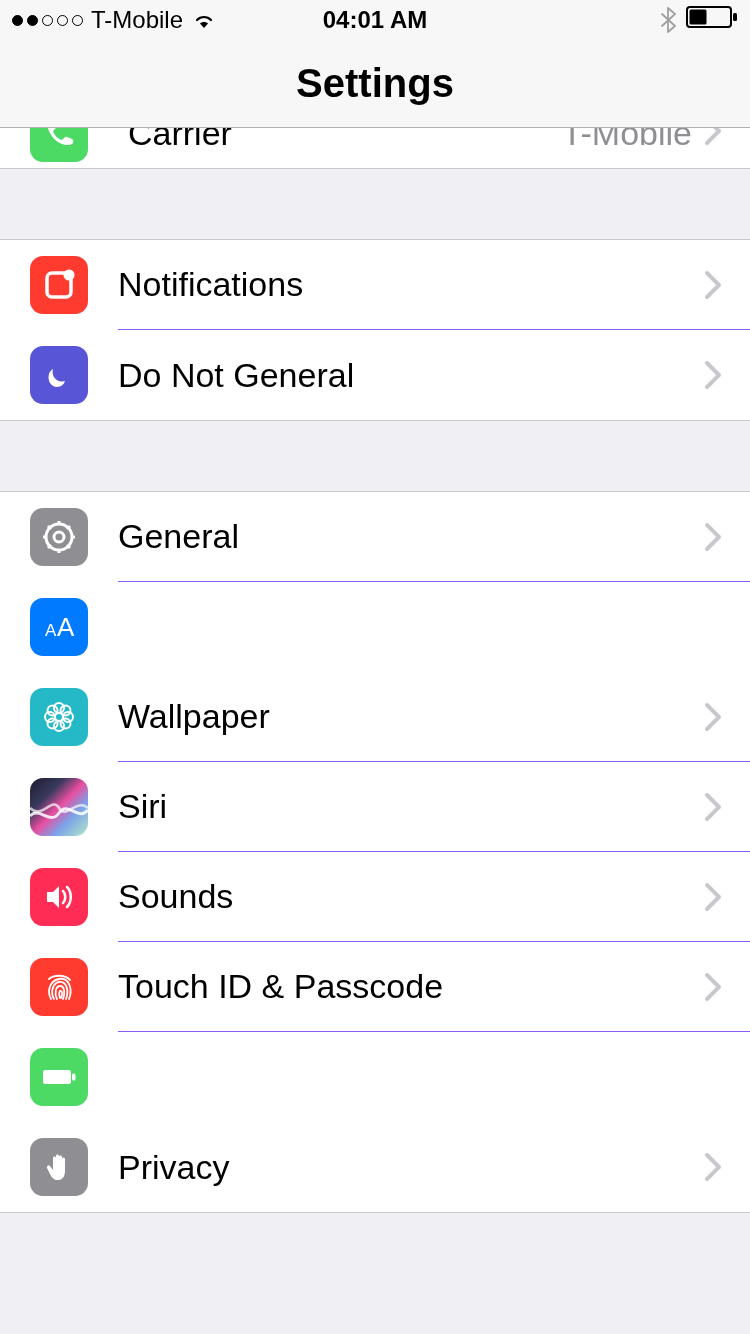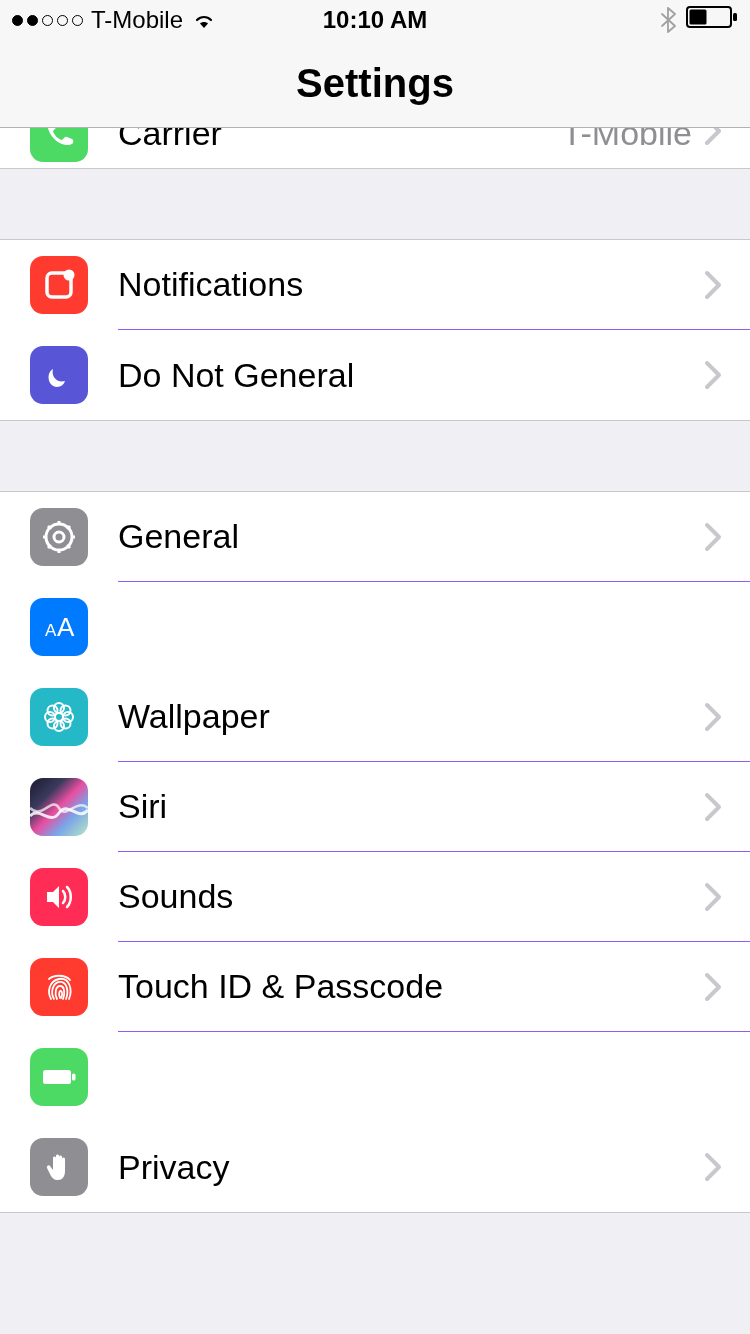--- a/index.html
+++ b/index.html
@@ -108,21 +108,21 @@
       height: 58px;
       margin-left: 30px;
       border-radius: 13px;
       background: #4cd964;
       display: flex;
       align-items: center;
       justify-content: center;
       flex-shrink: 0;
     }
     .partial-label {
-      margin-left: 30px;
+      margin-left: 40px;
       font-size: 34px;
       color: #000;
       flex: 1;
     }
     .partial-value {
       font-size: 34px;
       color: #8e8e93;
       margin-right: 12px;
     }
     .partial-chevron {
@@ -213,21 +213,21 @@
       <span class="dot"></span>
     </span>
     <span class="carrier-text">T-Mobile</span>
     <span>
       <svg class="wifi-svg" width="26" height="20" viewBox="0 0 26 20">
         <path d="M13 18 L9 13.5 C10 12.5 11.5 12 13 12 C14.5 12 16 12.5 17 13.5 Z" fill="#000"></path>
         <path d="M6 10 C8 8 10.5 7 13 7 C15.5 7 18 8 20 10" stroke="#000" stroke-width="2.2" fill="none" stroke-linecap="round"></path>
       </svg>
     </span>
   </div>
-  <div class="status-center">10:10 AM</div>
+  <div class="status-center">04:01 AM</div>
   <div class="status-right">
     <span>
       <svg class="bt-svg" width="16" height="26" viewBox="0 0 16 26">
         <path d="M8 1 L8 25 L15 19 L2 7 M8 1 L15 7 L2 19" stroke="#000" stroke-width="1.8" fill="none" stroke-linejoin="round" stroke-linecap="round"></path>
       </svg>
     </span>
     <span class="battery">
       <svg width="52" height="22" viewBox="0 0 52 22">
         <rect x="1" y="1" width="44" height="20" rx="3" stroke="#000" stroke-width="2" fill="none"></rect>
         <rect x="3.5" y="3.5" width="17" height="15" rx="1.5" fill="#000"></rect>

